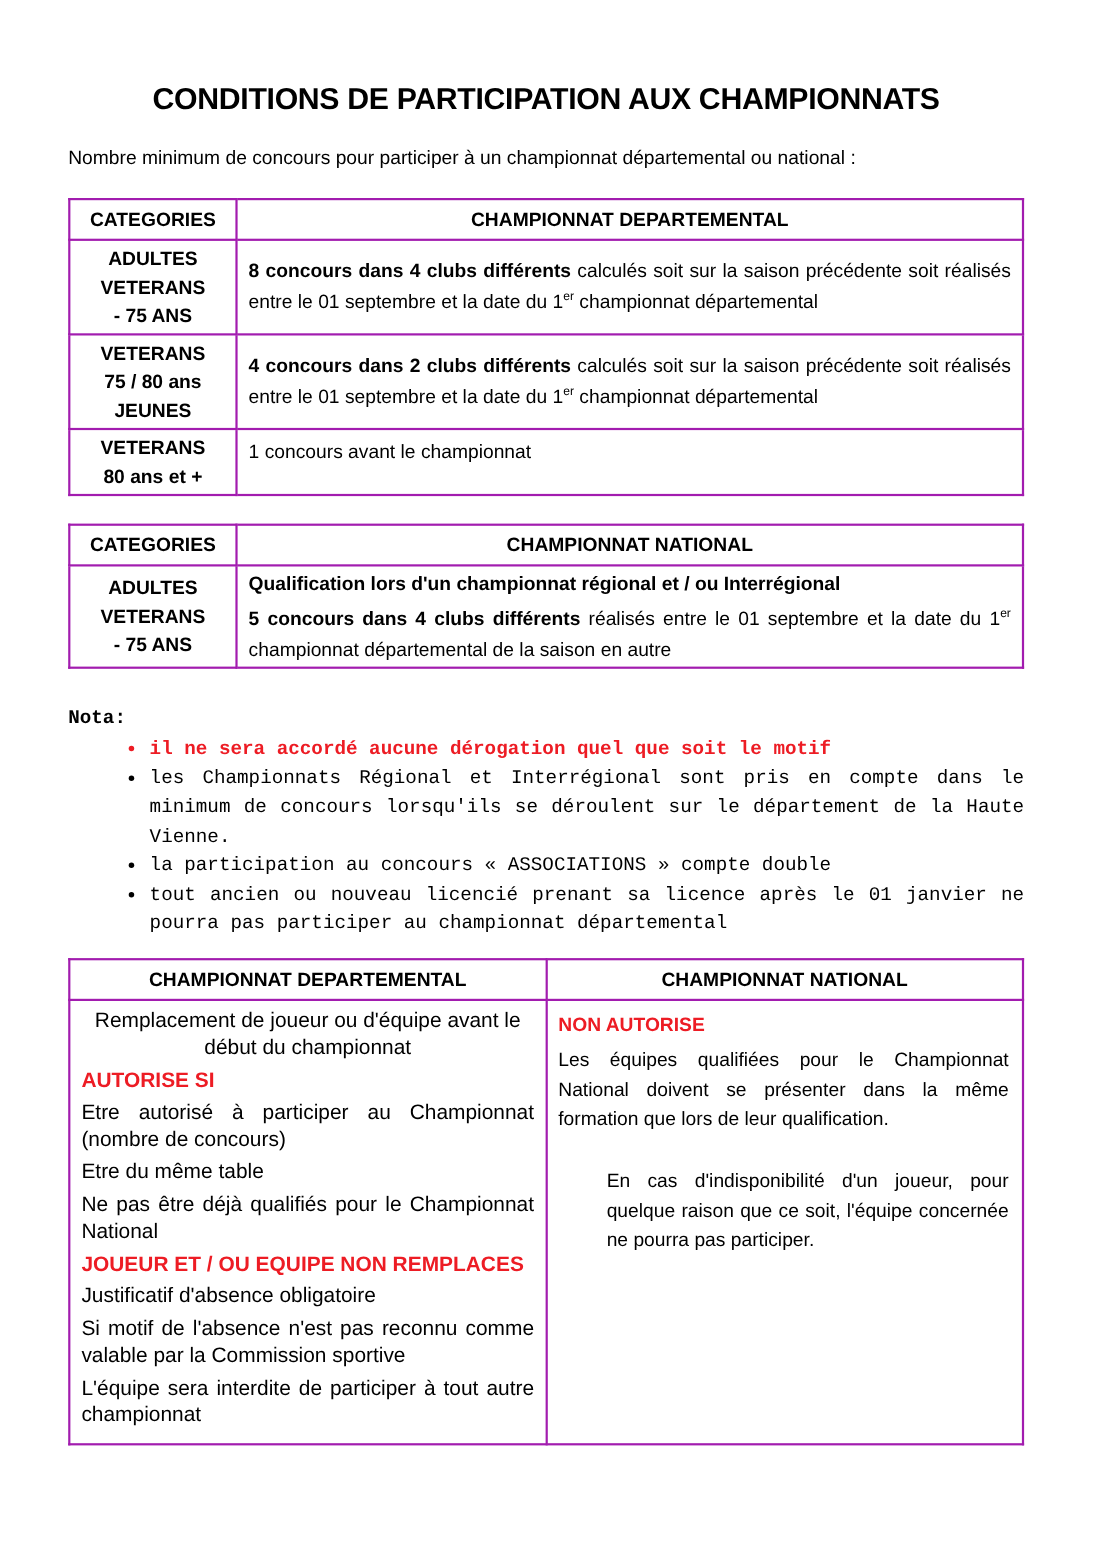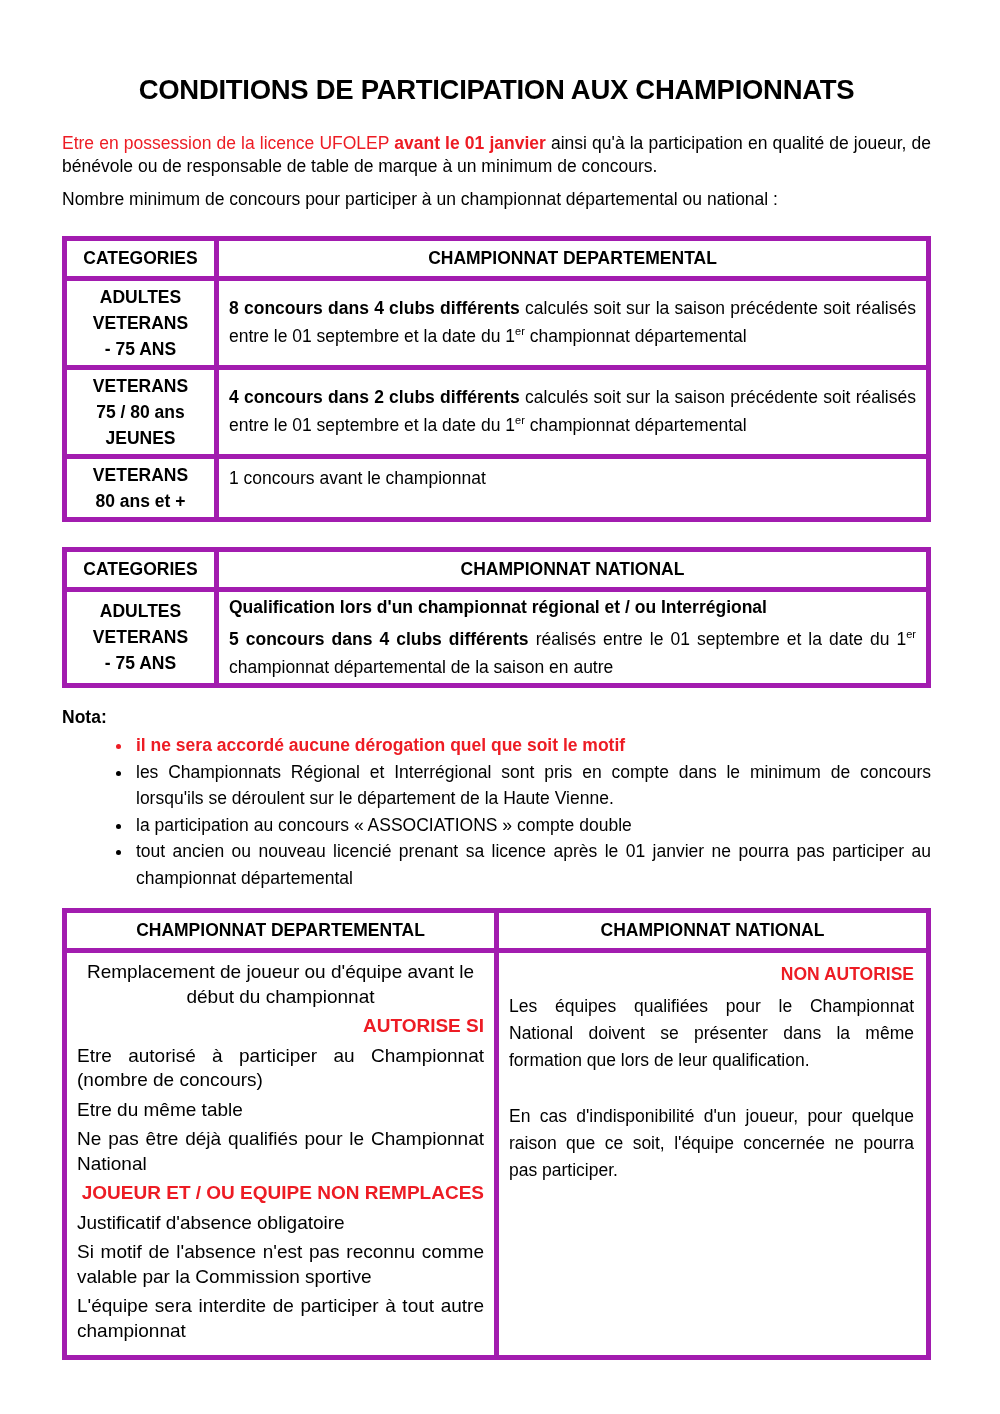--- a/index.html
+++ b/index.html
@@ -31,63 +31,62 @@
     margin-top: 11px;
     font-size: 17.5px; line-height: 22.5px;
   }
 
   table.tbl {
     border-collapse: collapse;
     width: 100%;
     margin-top: 25px;
     table-layout: fixed;
   }
-  .tbl th, .tbl td { border: 5px solid #a21caf; font-size: 17.5px; }
+  .tbl th, .tbl td { border: 2px solid #a21caf; font-size: 17.5px; }
   .tbl th { padding: 7px 6px; text-align: center; font-weight: bold; }
 
   .t12 .cat {
     width: 152px; text-align: center; font-weight: bold;
     line-height: 26px; padding: 3px 4px; vertical-align: middle;
   }
   .t12 .desc {
     text-align: justify; line-height: 27.5px;
     padding: 2px 10px; vertical-align: middle;
   }
   .t12 .desc .pline { margin: 0; text-align: justify; }
   .t12 .desc .pline + .pline { margin-top: 5px; }
   sup { font-size: 11px; vertical-align: super; line-height: 0; }
 
-  .nota { margin-top: 18px; font-size: 17.5px; }
+  .nota { margin-top: 34px; font-size: 17.5px; font-family: Liberation Mono, monospace; }
   .nota .label { font-weight: bold; line-height: 23px; }
   .nota ul { margin: 3px 0 0 0; padding-left: 71px; }
   .nota li { line-height: 26.5px; padding-left: 3px; text-align: justify; }
   .nota li.red-bold { color: var(--red, #ED1C24); font-weight: bold; }
 
   table.t3 { margin-top: 17px; }
   .t3 td { vertical-align: top; }
   .t3 .left  { width: 534px; padding: 7px 10px 12px 10px; }
   .t3 .right { padding: 7px 12px 12px 10px; }
   .t3 .left p  { font-size: 19px; line-height: 24.5px; margin: 0 0 5px 0; }
   .t3 .right p { font-size: 17.5px; line-height: 27px;  margin: 0; }
   .center { text-align: center; }
   .just { text-align: justify; }
   .red-head {
     color: var(--red, #ED1C24); font-weight: bold;
-    text-align: right; margin: 1px 0 5px 0 !important;
+    text-align: left; margin: 1px 0 5px 0 !important;
   }
-  .t3 .right .gap { margin-top: 29px; }
+  .t3 .right .gap { margin-top: 29px; margin-left: 44px; }
 </style>
 </head>
 <body>
 
 <div class="page">
 
   <h1 class="doc-title">CONDITIONS DE PARTICIPATION AUX CHAMPIONNATS</h1>
 
-  <p class="intro"><span class="red">Etre en possession de la licence UFOLEP </span><span class="red bold">avant le 01 janvier</span><span> ainsi qu'à la participation en qualité de joueur, de bénévole ou de responsable de table de marque à un minimum de concours.</span></p>
 
   <p class="lead">Nombre minimum de concours pour participer à un championnat départemental ou national :</p>
 
   <table class="tbl t12">
     <tbody>
         <tr>
       <th class="cat">CATEGORIES</th>
       <th>CHAMPIONNAT DEPARTEMENTAL</th>
     </tr>
     <tr>

